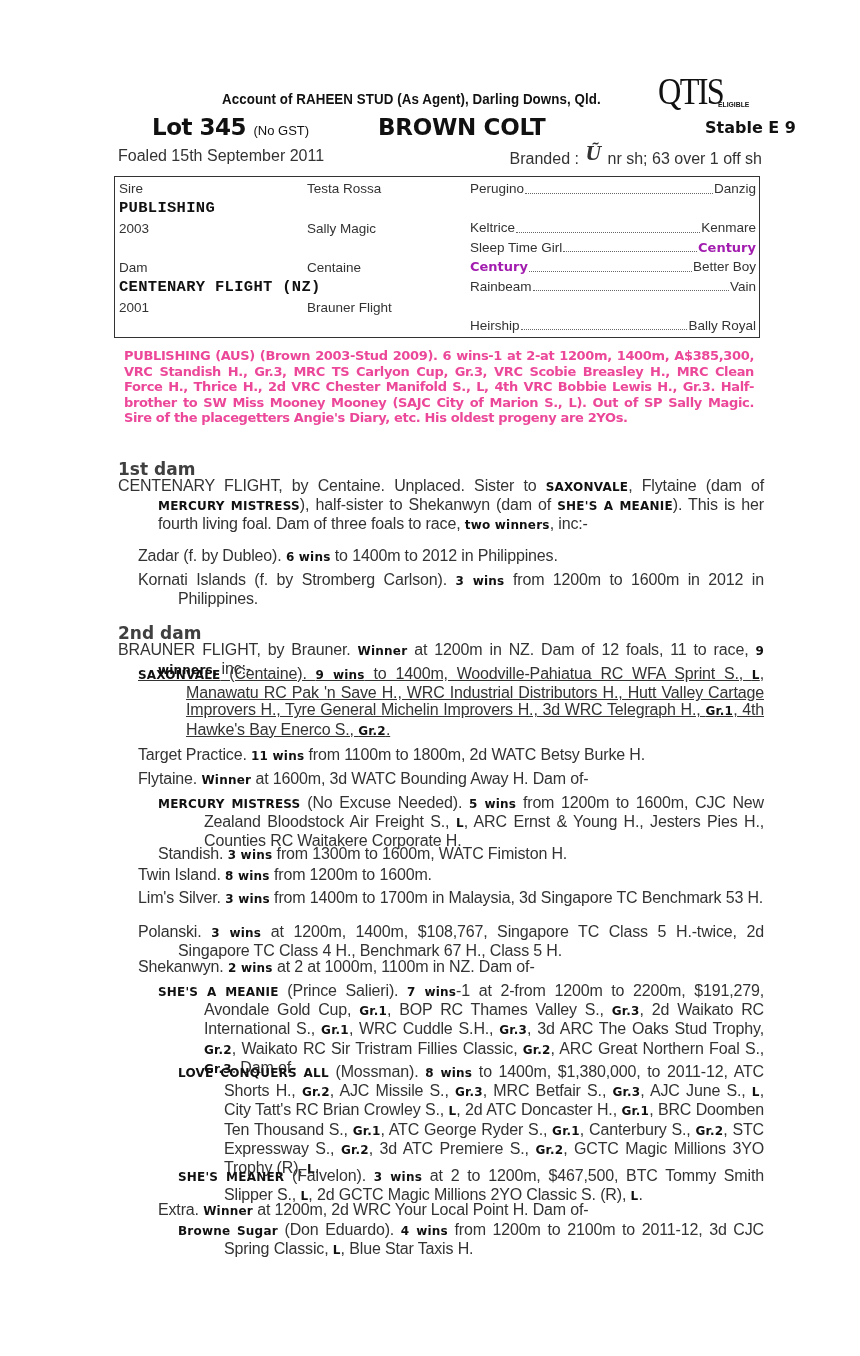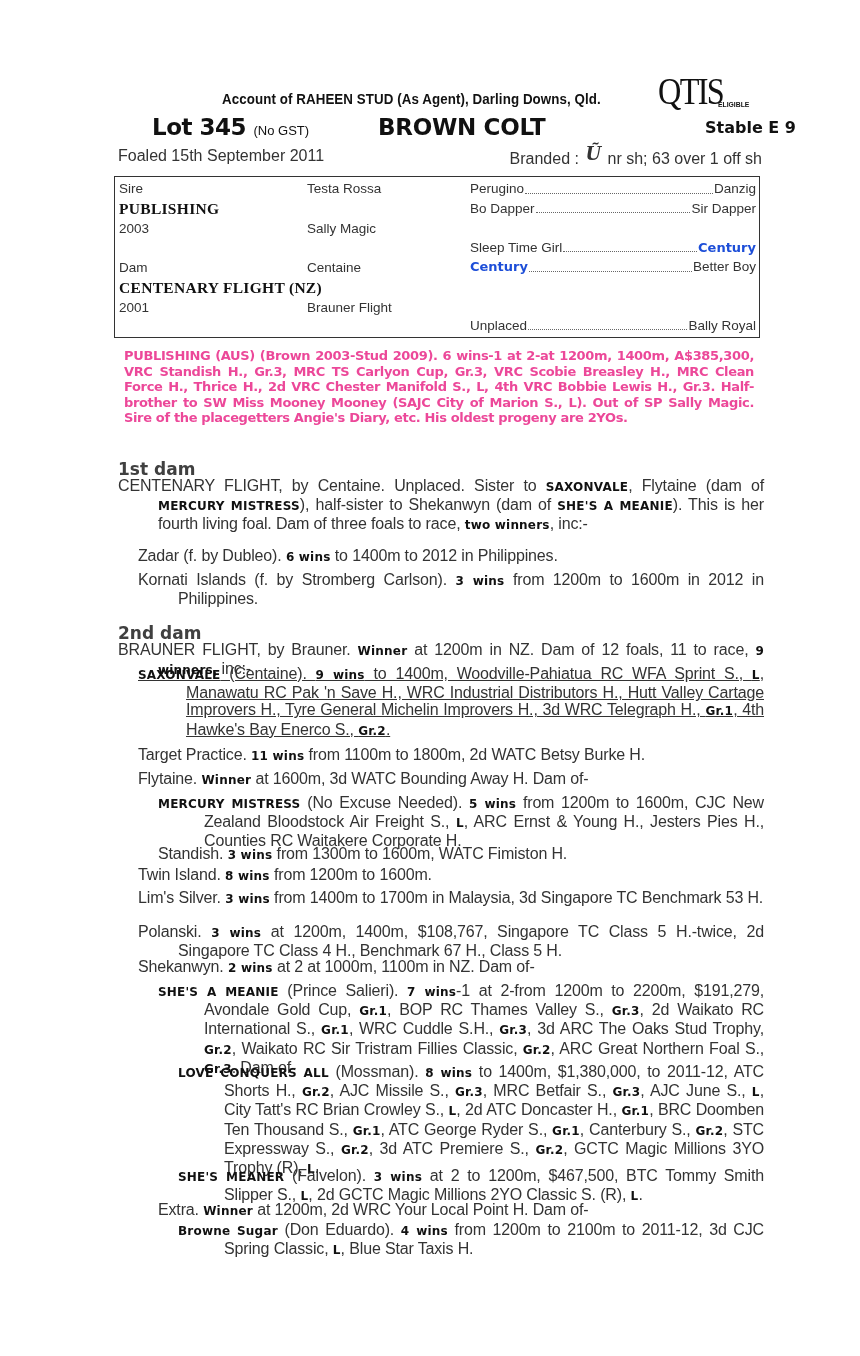--- a/index.html
+++ b/index.html
@@ -13,26 +13,26 @@
   .lot { position:absolute; left:0; top:0; font-weight:900; font-size:23px; line-height:26px; font-family:"DejaVu Sans", sans-serif; letter-spacing:-0.5px; }
   .nogst { font-weight:normal; font-size:13px; font-family:"Liberation Sans", sans-serif; letter-spacing:0; }
   .sex { position:absolute; left:226px; top:0; font-weight:900; font-size:23px; line-height:26px; font-family:"DejaVu Sans", sans-serif; letter-spacing:-0.3px; }
   .stable { position:absolute; right:2px; top:4px; font-weight:900; font-size:16px; line-height:20px; font-family:"DejaVu Sans", sans-serif; }
   .row3 { position:absolute; left:0; top:69px; width:646px; font-size:16px; color:#333; }
   .foaled { position:absolute; left:0; top:0; white-space:nowrap; }
   .branded { position:absolute; right:2px; top:0; white-space:nowrap; }
   .brandmark { font-family:"DejaVu Serif", serif; font-style:italic; font-weight:bold; font-size:18px; position:relative; top:-4px; margin:0 2px; }
   .ped { position:absolute; left:-4px; top:98px; width:646px; height:162px; border:1.5px solid #333; box-sizing:border-box; font-size:13.5px; color:#333; }
   .ped .cell { position:absolute; white-space:nowrap; line-height:19px; }
-  .ped .big { font-family:Liberation Serif, serif; font-weight:900; font-size:15.5px; color:#111; letter-spacing:0.3px; }
+  .ped .big { font-family:Liberation Mono, monospace; font-weight:900; font-size:15.5px; color:#111; letter-spacing:0.3px; }
   .gg { position:absolute; left:355px; width:286px; display:flex; line-height:19.5px; }
   .gg .l { white-space:nowrap; }
   .gg .dots { flex:1; border-bottom:1px dotted #666; margin:0 1px 5px 1px; }
   .gg .r { white-space:nowrap; }
-  .gg b { font-family:"DejaVu Sans", sans-serif; font-weight:900; color:#1d4ed8; font-size:13px; }
+  .gg b { font-family:"DejaVu Sans", sans-serif; font-weight:900; color:#a21caf; font-size:13px; }
   .sireblurb { position:absolute; left:6px; top:270px; width:630px; font-family:"DejaVu Sans", sans-serif; font-weight:900; font-size:13px; line-height:15.6px; text-align:justify; letter-spacing:-0.35px; color:#ec4899; }
   .sec-h { position:absolute; left:0; font-family:"DejaVu Sans", sans-serif; font-weight:900; font-size:17px; color:#404040; }
   .para { position:absolute; width:646px; font-size:16px; line-height:17.2px; color:#333; text-align:justify; letter-spacing:-0.15px; }
   .para b { font-family:"DejaVu Sans", sans-serif; font-weight:900; color:#111; font-size:12px; letter-spacing:0.2px; }
   .lvl0 { left:0; padding-left:40px; text-indent:-40px; width:606px; }
   .lvl1 { left:20px; padding-left:40px; text-indent:-40px; width:586px; }
   .lvl2 { left:20px; padding-left:48px; text-indent:-48px; width:578px;text-decoration:underline; }
   .lvl3 { left:40px; padding-left:46px; text-indent:-46px; width:560px; }
   .lvl4 { left:60px; padding-left:46px; text-indent:-46px; width:540px; }
 </style>
@@ -72,37 +72,42 @@
     <div class="cell big" style="left:4px;top:101px">CENTENARY FLIGHT (NZ)</div>
     <div class="cell" style="left:4px;top:121px">2001</div>
     <div class="cell" style="left:192px;top:81px">Centaine</div>
     <div class="cell" style="left:192px;top:121px">Brauner Flight</div>
 
     <div class="gg" style="top:2px">
         <span class="l">Perugino</span>
         <span class="dots"></span>
         <span class="r">Danzig</span>
       </div>
-    <div class="gg" style="top:21.5px">
-        <span class="l">Bo Dapper</span>
+    <div class="gg" style="top:41px">
+        <span class="l">Keltrice</span>
         <span class="dots"></span>
-        <span class="r">Sir Dapper</span>
+        <span class="r">Kenmare</span>
       </div>
     <div class="gg" style="top:60.5px">
         <span class="l">Sleep Time Girl</span>
         <span class="dots"></span>
         <b class="r">Century</b>
       </div>
     <div class="gg" style="top:80px">
         <b class="l">Century</b>
         <span class="dots"></span>
         <span class="r">Better Boy</span>
       </div>
+    <div class="gg" style="top:99.5px">
+        <span class="l">Rainbeam</span>
+        <span class="dots"></span>
+        <span class="r">Vain</span>
+      </div>
     <div class="gg" style="top:138.5px">
-        <span class="l">Unplaced</span>
+        <span class="l">Heirship</span>
         <span class="dots"></span>
         <span class="r">Bally Royal</span>
       </div>
   </div>
 
   <div class="sireblurb">PUBLISHING (AUS) (Brown 2003-Stud 2009). 6 wins-1 at 2-at 1200m, 1400m, A$385,300, VRC Standish H., Gr.3, MRC TS Carlyon Cup, Gr.3, VRC Scobie Breasley H., MRC Clean Force H., Thrice H., 2d VRC Chester Manifold S., L, 4th VRC Bobbie Lewis H., Gr.3. Half-brother to SW Miss Mooney Mooney (SAJC City of Marion S., L). Out of SP Sally Magic. Sire of the placegetters Angie's Diary, etc. His oldest progeny are 2YOs.</div>
 
   <div class="sec-h" style="top:381px">1st dam</div>
   <div id="first-dam">
       <div class="para lvl0" style="top: 399px;"><span>CENTENARY FLIGHT, by Centaine. Unplaced. Sister to </span><b>SAXONVALE</b><span>, Flytaine (dam of </span><b>MERCURY MISTRESS</b><span>), half-sister to Shekanwyn (dam of </span><b>SHE'S A MEANIE</b><span>). This is her fourth living foal. Dam of three foals to race, </span><b>two winners</b><span>, inc:-</span></div>

